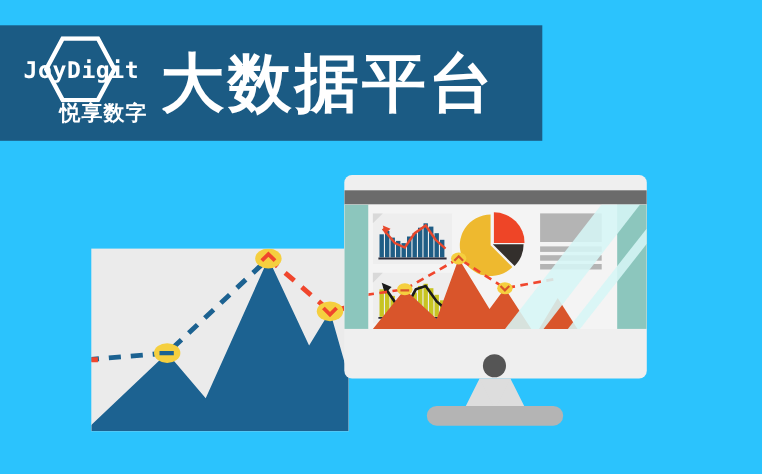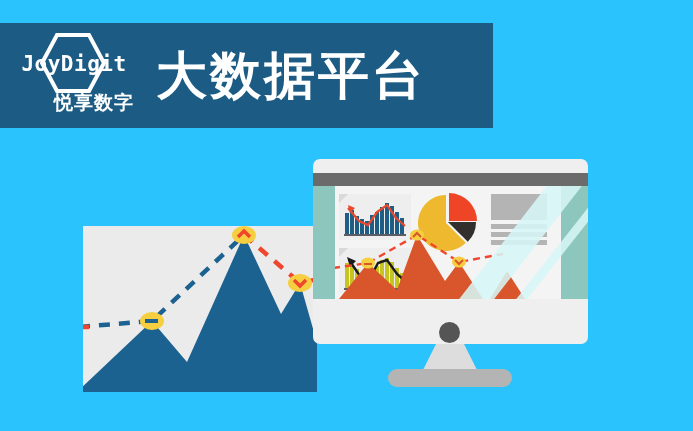--- a/index.html
+++ b/index.html
@@ -61,24 +61,23 @@
     width: 120px;
     text-align: right;
     color: #ffffff;
     font-size: 19px;
     font-weight: bold;
     letter-spacing: 1px;
     white-space: nowrap;
   }
   .banner-title {
     color: #ffffff;
-    font-size: 51px;
+    font-size: 58px;
     font-weight: bold;
     letter-spacing: 3px;
-    margin-left: 22px;
     line-height: 1;
     white-space: nowrap;
   }
 
   
   .left-panel {
     position: absolute;
     left: 83px;
     top: 226px;
     width: 234px;
@@ -188,21 +187,21 @@
     height: 21px;
     border-radius: 50%;
     background: #555555;
   }
 </style>
 </head>
 <body>
 
 <div id="stage" style="background: rgb(43, 195, 253);">
 
-  <div class="banner" style="background: rgb(27, 91, 132);">
+  <div class="banner" style="background: rgb(27, 91, 132); gap: 12px;">
     <div class="logo-block">
       <svg class="logo-hex" viewBox="0 0 66 60">
         <polygon points="17,2 49,2 64,30 49,58 17,58 2,30" fill="none" stroke="#ffffff" stroke-width="4"></polygon>
       </svg>
       <div class="logo-word">JoyDigit</div>
       <div class="logo-sub">悦享数字</div>
     </div>
     <div class="banner-title">大数据平台</div>
   </div>
 

